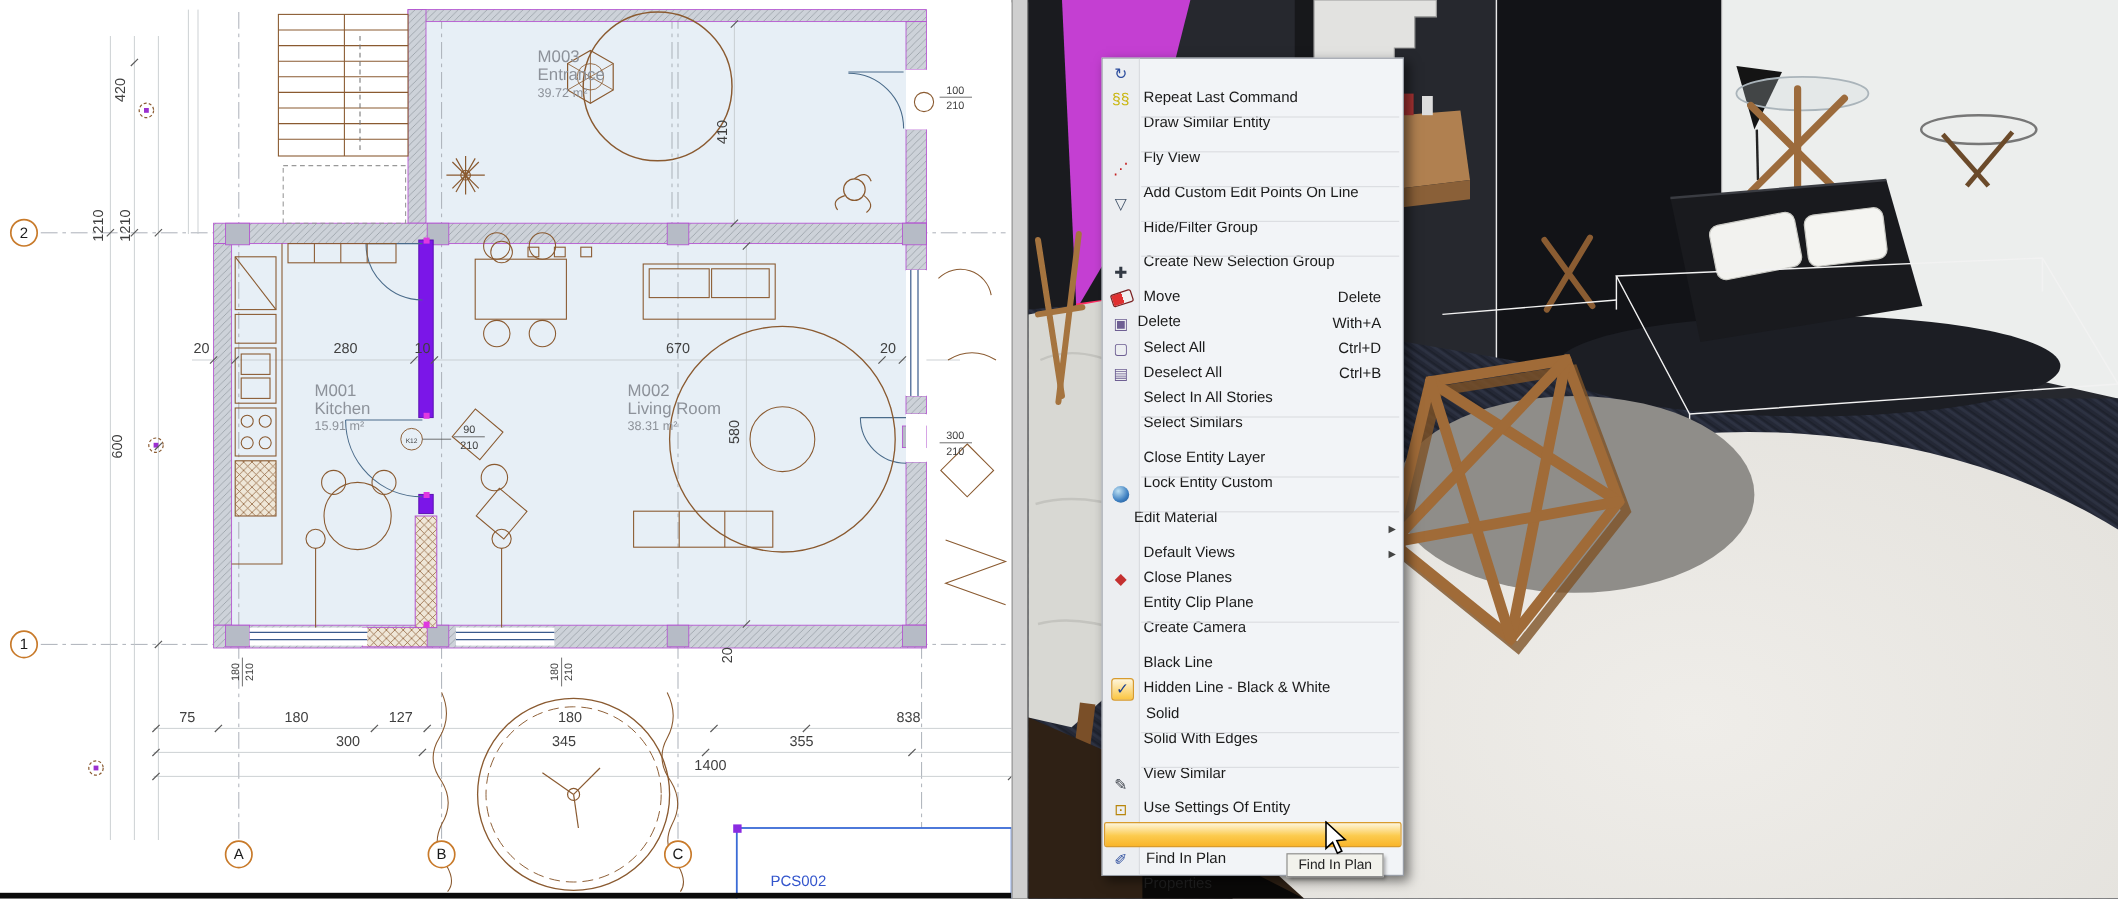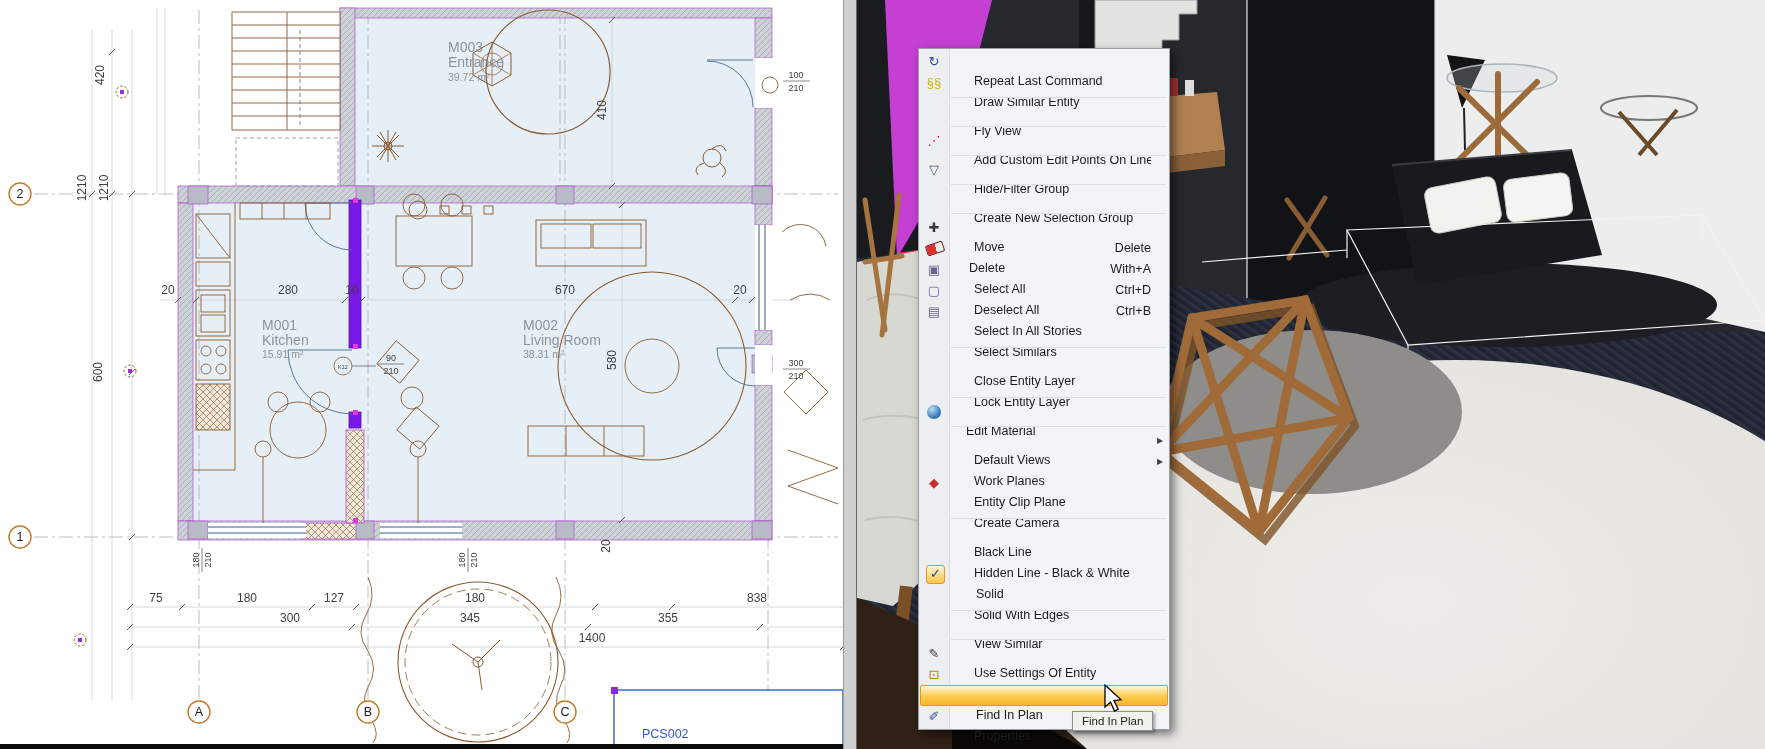--- a/index.html
+++ b/index.html
@@ -16,21 +16,21 @@
     background:#F2F4F7;border:1px solid #989DA6;box-shadow:4px 4px 9px rgba(0,0,0,.5);
     padding:2px 0;box-sizing:border-box;}
   #menu-gutter{position:absolute;left:0;top:0;bottom:0;width:30px;background:#ECEEF1;
     border-right:1px solid #DADCE0;}
   #menu-items{position:relative;}
   .menu-row{position:relative;display:flex;align-items:center;height:21px;line-height:21px;
     font-size:12.5px;color:#1B1B1B;cursor:default;white-space:nowrap;}
   .menu-sep{height:8px;position:relative;}
   .menu-sep::after{content:"";position:absolute;left:32px;right:3px;top:4px;border-top:1px solid #DCDEE2;}
   .mi-icon{width:30px;flex:0 0 30px;text-align:center;font-size:13px;line-height:21px;}
-  .mi-label{padding-left:25px;flex:1 1 auto;overflow:hidden;margin-top:40px;}
+  .mi-label{padding-left:4px;flex:1 1 auto;overflow:hidden;margin-top:40px;}
   .mi-shortcut{padding-right:6px;color:#1B1B1B;}
   .mi-arrow{width:12px;flex:0 0 12px;font-size:8px;color:#444;text-align:left;}
   .menu-row.hl{background:linear-gradient(#FEF6DC,#FCCB4E 55%,#F9B52A);
     border:1px solid #D89B2D;border-radius:2px;margin:0 1px;height:19px;line-height:19px;}
   .mi-icon.checkbox{display:inline-block;width:17px;height:17px;flex:0 0 17px;margin:0 6px 0 7px;
     background:linear-gradient(#FEF6DC,#FBC540);border:1px solid #D89B2D;border-radius:3px;
     color:#1B3F8F;font-weight:bold;font-size:13px;line-height:16px;}
   .mi-icon.eraser{display:inline-block;width:16px;height:9px;flex:0 0 16px;margin-left:7px;
     background:linear-gradient(90deg,#E03030 0 55%,#F0F0F0 55%);
     border:1px solid #7a2020;border-radius:2px;transform:rotate(-18deg);}
@@ -601,41 +601,41 @@
         </div>
         <div class="menu-sep"></div>
         <div class="menu-row">
           <span class="mi-icon"></span>
           <span class="mi-label">Close Entity Layer</span>
           <span class="mi-shortcut"></span>
           <span class="mi-arrow"></span>
         </div>
         <div class="menu-row">
           <span class="mi-icon"></span>
-          <span class="mi-label">Lock Entity Layer</span>
+          <span class="mi-label">Lock Entity Custom</span>
           <span class="mi-shortcut"></span>
           <span class="mi-arrow"></span>
         </div>
         <div class="menu-sep"></div>
         <div class="menu-row">
           <span class="mi-icon sphere"></span>
           <span class="mi-label">Edit Material</span>
           <span class="mi-shortcut"></span>
           <span class="mi-arrow"></span>
         </div>
         <div class="menu-sep"></div>
         <div class="menu-row">
           <span class="mi-icon"></span>
           <span class="mi-label">Default Views</span>
           <span class="mi-shortcut"></span>
           <span class="mi-arrow">▶</span>
         </div>
         <div class="menu-row">
           <span class="mi-icon"></span>
-          <span class="mi-label">Work Planes</span>
+          <span class="mi-label">Close Planes</span>
           <span class="mi-shortcut"></span>
           <span class="mi-arrow">▶</span>
         </div>
         <div class="menu-row">
           <span class="mi-icon" style="color: rgb(196, 48, 48);">◆</span>
           <span class="mi-label">Entity Clip Plane</span>
           <span class="mi-shortcut"></span>
           <span class="mi-arrow"></span>
         </div>
         <div class="menu-row">

